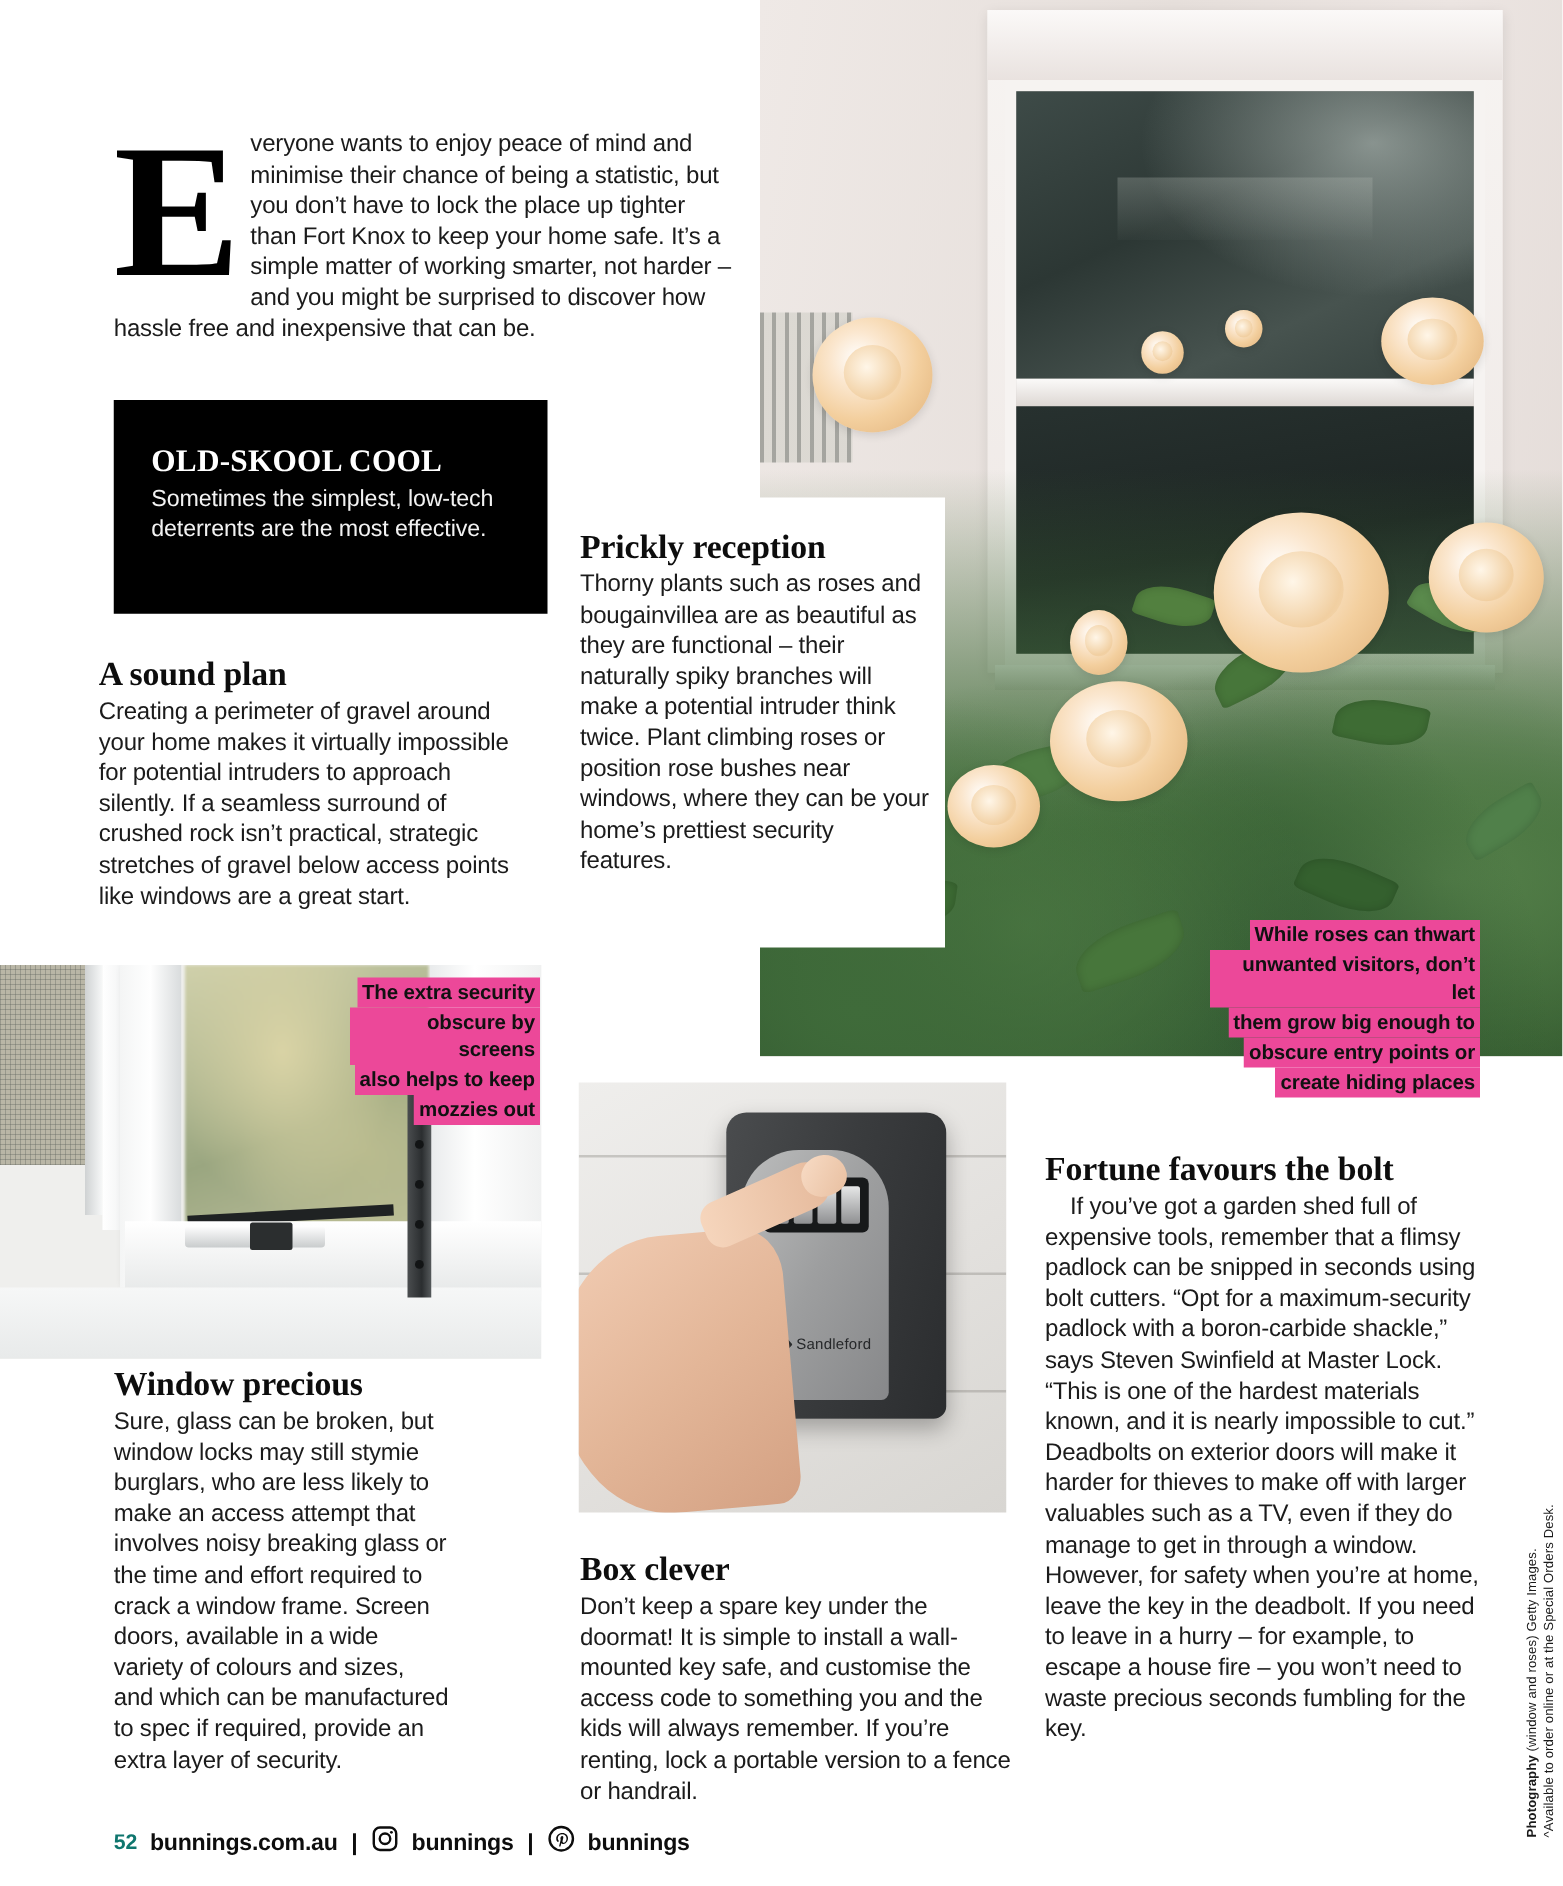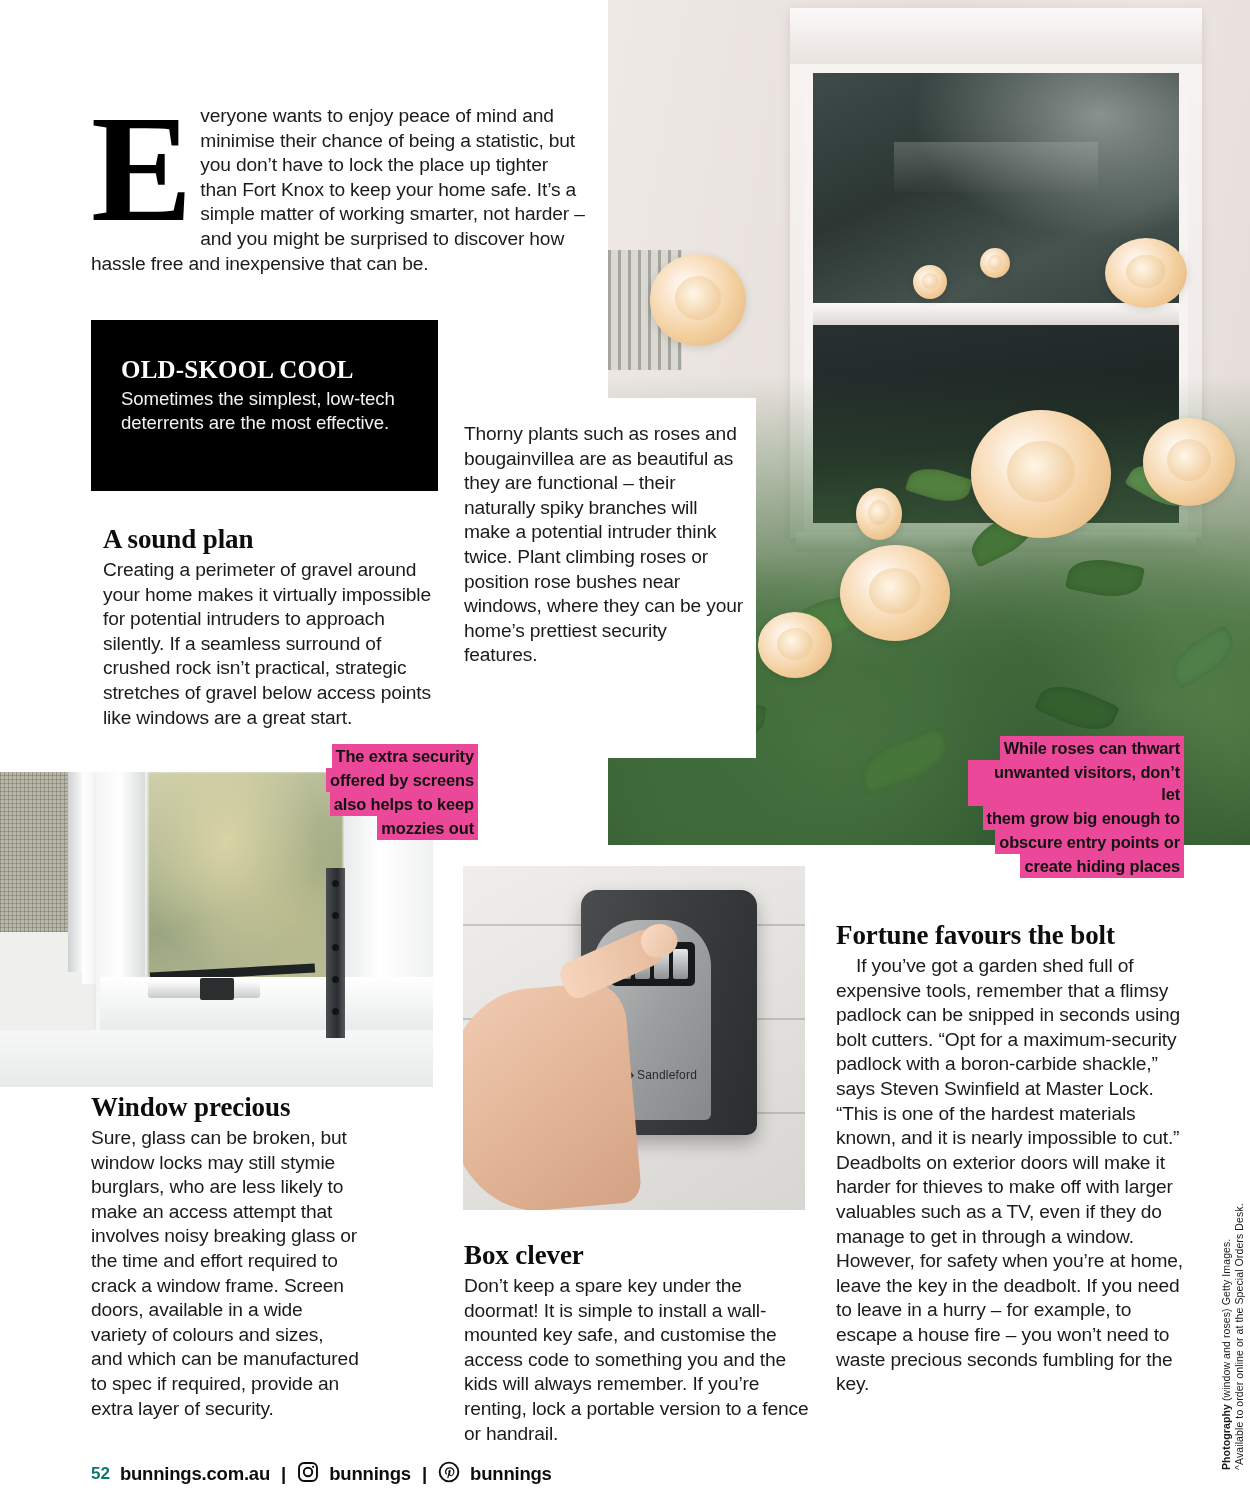--- a/index.html
+++ b/index.html
@@ -256,21 +256,21 @@
     font-family: "Liberation Serif", "DejaVu Serif", serif;
     font-weight: 700;
     font-size: 27px;
     line-height: 31px;
     color: #0d0d0d;
     margin-bottom: 3px;
   }
   .sect p { margin: 0; }
   .sect p.indent { text-indent: 20px; }
 
-  #sect-sound-plan { left: 103px; top: 524px; width: 344px; }
+  #sect-sound-plan { left: 79px; top: 524px; width: 344px; }
   #sect-prickly    { left: 464px; top: 422px; width: 280px; }
   #sect-window     { left: 91px; top: 1092px; width: 268px; }
   #sect-box        { left: 464px; top: 1240px; width: 345px; }
   #sect-bolt       { left: 836px; top: 920px; width: 348px; }
 
   
   .caption {
     position: absolute;
     font-family: "Liberation Sans", sans-serif;
     font-weight: 700;
@@ -281,21 +281,21 @@
     letter-spacing: -0.1px;
   }
   .caption span.cl {
     display: inline-block;
     background: #ec4899;
     padding: 1px 4px;
     margin-bottom: 0px;
   }
   .caption .line { display: block; }
 
-  #caption-screens { left: 280px; top: 744px; width: 152px; margin-left: 46px; }
+  #caption-screens { left: 280px; top: 782px; width: 152px; }
   #caption-roses   { left: 968px; top: 736px; width: 216px; }
   #caption-safe    { left: 580px; top: 1148px; width: 224px; }
 
   .cap-bold { font-weight: 700; }
 
   
   .credits {
     position: absolute;
     right: 4px; top: 1140px;
     height: 330px;
@@ -384,20 +384,21 @@
     <div class="callout-title">OLD-SKOOL COOL</div>
     <div class="callout-text">Sometimes the simplest, low-tech deterrents are the most effective.</div>
   </div>
 
   <div class="sect" id="sect-sound-plan">
     <h2 class="serif-head">A sound plan</h2>
     <p class="body-copy">Creating a perimeter of gravel around your home makes it virtually impossible for potential intruders to approach silently. If a seamless surround of crushed rock isn’t practical, strategic stretches of gravel below access points like windows are a great start.</p>
   </div>
 
   <div class="sect" id="sect-prickly">
+    <h2 class="serif-head">Prickly reception</h2>
     <p class="body-copy">Thorny plants such as roses and bougainvillea are as beautiful as they are functional – their naturally spiky branches will make a potential intruder think twice. Plant climbing roses or position rose bushes near windows, where they can be your home’s prettiest security features.</p>
   </div>
 
   <div class="sect" id="sect-window">
     <h2 class="serif-head">Window precious</h2>
     <p class="body-copy">Sure, glass can be broken, but window locks may still stymie burglars, who are less likely to make an access attempt that involves noisy breaking glass or the time and effort required to crack a window frame. Screen doors, available in a wide variety of colours and sizes, and which can be manufactured to spec if required, provide an extra layer of security.</p>
   </div>
 
   <div class="sect" id="sect-box">
     <h2 class="serif-head">Box clever</h2>
@@ -426,21 +427,21 @@
     <div class="sp-lock-rail"></div>
     <div class="sp-lock-dot" style="top:108px;"></div>
     <div class="sp-lock-dot" style="top:140px;"></div>
     <div class="sp-lock-dot" style="top:172px;"></div>
     <div class="sp-lock-dot" style="top:204px;"></div>
     <div class="sp-lock-dot" style="top:236px;"></div>
   </div>
 
   <div class="caption" id="caption-screens">
     <span class="line"><span class="cl">The extra security</span></span>
-    <span class="line"><span class="cl">offered by screens</span></span>
+    <span class="line"><span class="cl">obscure by screens</span></span>
     <span class="line"><span class="cl">also helps to keep</span></span>
     <span class="line"><span class="cl">mozzies out</span></span>
   </div>
 
   <div class="caption" id="caption-roses">
     <span class="line"><span class="cl">While roses can thwart</span></span>
     <span class="line"><span class="cl">unwanted visitors, don’t let</span></span>
     <span class="line"><span class="cl">them grow big enough to</span></span>
     <span class="line"><span class="cl">obscure entry points or</span></span>
     <span class="line"><span class="cl">create hiding places</span></span>

